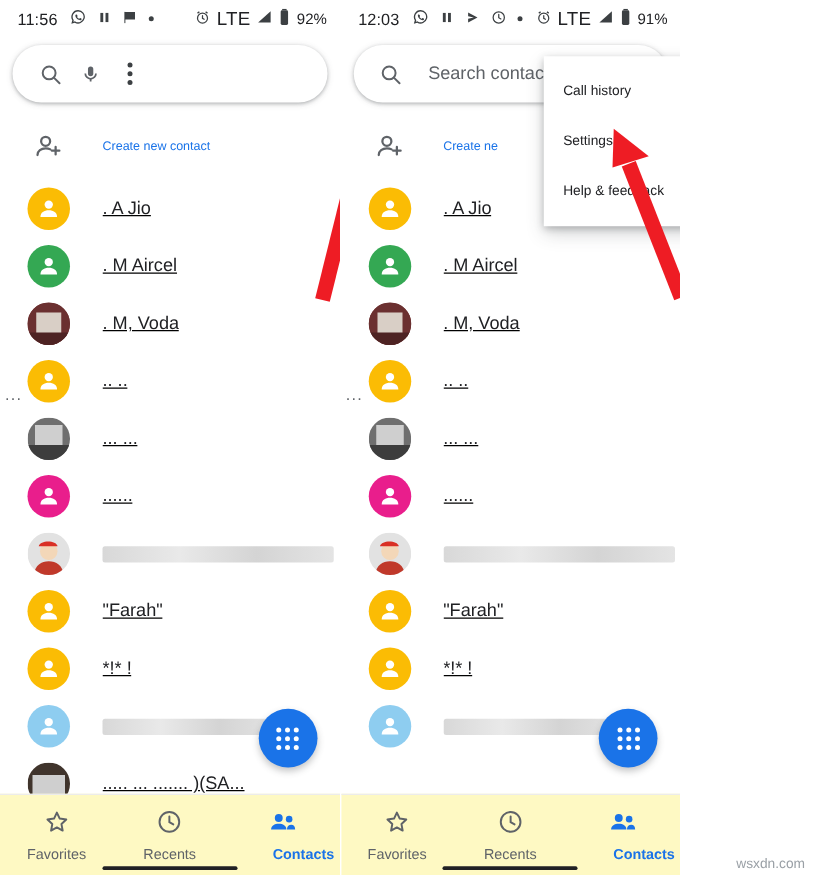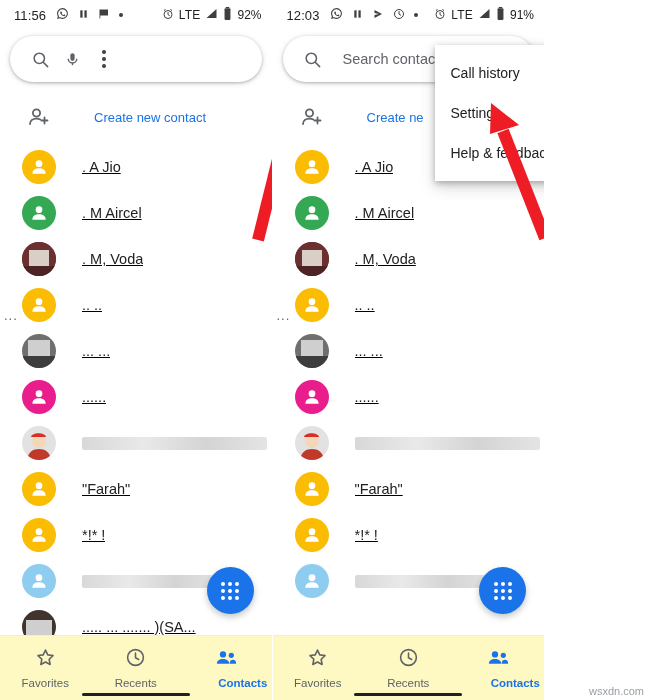--- a/index.html
+++ b/index.html
@@ -40,21 +40,21 @@
   }
   .sb-time { font-size: 13px; color: #202124; letter-spacing: .1px; }
   .sb-left-icons { display: flex; align-items: center; gap: 9px; margin-left: 10px; }
   .sb-right { margin-left: auto; display: flex; align-items: center; gap: 5px; }
   .sb-ic { display: inline-block; }
   .dot-small {
     width: 4px; height: 4px; border-radius: 50%;
     background: #3c4043; display: inline-block;
   }
   .sb-batt-text { font-size: 12px; color: #202124; }
-  .lte-text { font-size: 12px; color: #202124; letter-spacing: .2px; }
+  .lte-text { font-size: 15px; color: #202124; letter-spacing: .2px; }
 
   
   .searchbar {
     margin: 6px 10px 0 10px;
     height: 46px;
     border-radius: 24px;
     background: #ffffff;
     box-shadow: 0 1px 3px rgba(60,64,67,.32), 0 1px 6px rgba(60,64,67,.16);
     display: flex;
     align-items: center;
@@ -80,22 +80,22 @@
   
   .create-row {
     display: flex;
     align-items: center;
     height: 54px;
     padding-left: 22px;
     margin-top: 8px;
   }
   .create-label {
     color: #1a73e8;
-    font-size: 13px;
-    margin-left: 38px;
+    font-size: 10px;
+    margin-left: 26px;
     white-space: nowrap;
   }
 
   
   .list { position: relative; }
   .c-row {
     display: flex;
     align-items: center;
     height: 46px;
     padding-left: 22px;
@@ -189,21 +189,21 @@
     background: #ffffff;
     box-shadow: 0 2px 6px rgba(60,64,67,.35), 0 6px 14px rgba(60,64,67,.22);
     padding: 8px 0;
     z-index: 30;
   }
   .menu-item {
     height: 40px;
     display: flex;
     align-items: center;
     padding-left: 16px;
-    font-size: 14px;
+    font-size: 11px;
     color: #202124;
     white-space: nowrap;
   }
 
   
   .arrow-layer {
     position: absolute; inset: 0;
     pointer-events: none;
     z-index: 40;
   }

